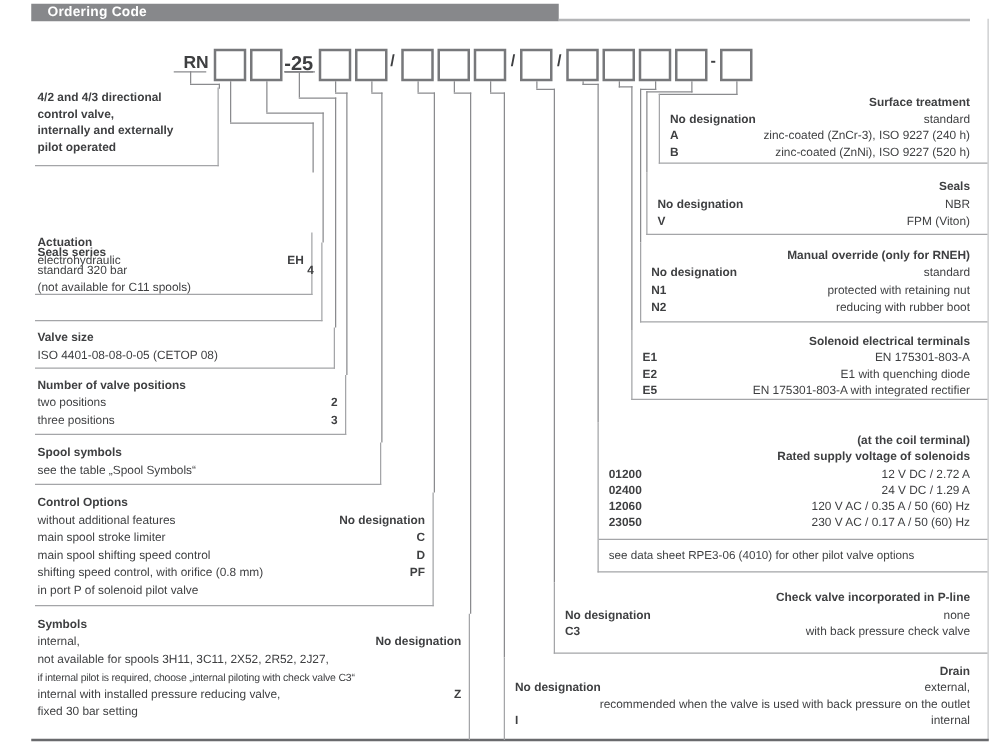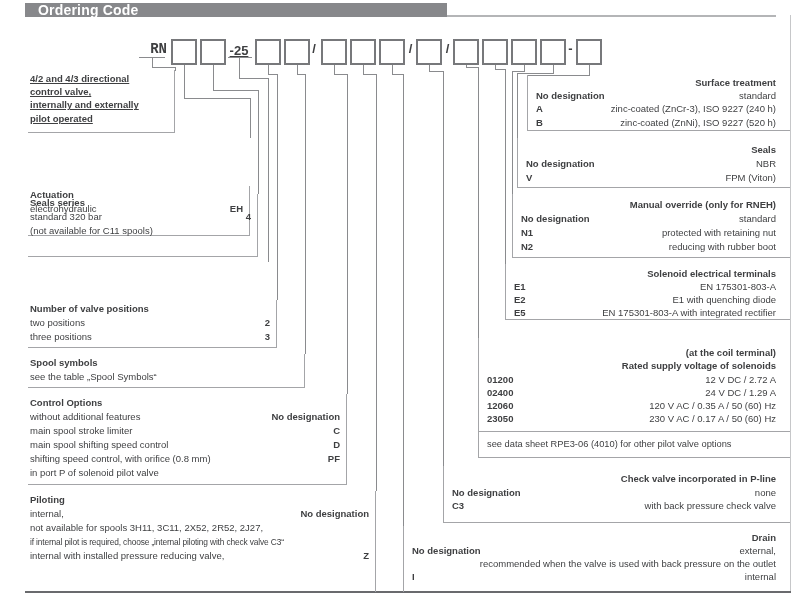--- a/index.html
+++ b/index.html
@@ -6,49 +6,49 @@
     --c-header:#87888b; --c-text:#3e3f41; --c-line:#8a8b8e;
     --c-bborder:#a4a5a8; --c-box:#77787b; --c-rule:#696a6d;
   }
   html,body{margin:0;padding:0;background:#fff;}
   #stage{
     position:relative;width:800px;height:600px;background:#fff;overflow:hidden;
     font-family:"Liberation Sans","DejaVu Sans",sans-serif;color:var(--c-text);
     font-size:9.5px;
   }
   .header-bar{position:absolute;left:25px;top:3px;width:422px;height:14px;
-    background:var(--c-header);color:#fff;font-size:14px;font-weight:bold;
+    background:var(--c-header);color:#fff;font-size:11px;font-weight:bold;
     line-height:14px;padding-left:13px;box-sizing:border-box;letter-spacing:.2px;}
   .topline{position:absolute;left:447px;top:15px;width:329px;height:2px;background:#b4b5b7;}
   .rightline{position:absolute;left:790px;top:15px;width:1px;height:577px;background:#c6c7c9;}
   .bottomline{position:absolute;left:25px;top:591px;width:766px;height:2px;background:var(--c-rule);}
 
   .codebox{position:absolute;top:39px;width:26px;height:26px;border:2px solid var(--c-box);
     box-sizing:border-box;background:#fff;}
   .ctext{position:absolute;font-weight:bold;color:var(--c-text);text-align:center;}
-  .t-rn{font-size:14px;text-align:right;font-family:Liberation Mono, monospace;}
-  .t-num{font-size:13px;text-decoration:underline;}
+  .t-rn{font-size:14px;text-align:right;}
+  .t-num{font-size:16px;text-decoration:underline;}
   .t-sep{font-size:13px;}
   .cline{position:absolute;background:var(--c-line);}
 
   .lblock{position:absolute;left:28px;border-right:1px solid var(--c-bborder);
     border-bottom:1px solid var(--c-bborder);box-sizing:border-box;
     padding:2px 6px 0 2px;line-height:14px;}
   .rblock{position:absolute;border-left:1px solid var(--c-bborder);
     border-bottom:1px solid var(--c-bborder);box-sizing:border-box;
     padding:2px 14px 0 8px;line-height:13.5px;}
   .btitle{font-weight:bold;}
   .rtitle{font-weight:bold;text-align:right;}
   .row{display:flex;align-items:baseline;}
   .lblock .codeval{margin-left:auto;font-weight:bold;white-space:nowrap;padding-left:6px;}
   .rblock .codeval{font-weight:bold;white-space:nowrap;}
   .rblock .lbl-r{margin-left:auto;text-align:right;}
   .small{font-size:8.4px;letter-spacing:-.15px;}
 
-  .blk-product{top:70px;width:147px;height:63px;line-height:13.2px;font-weight:bold;text-decoration:underline;}
+  .blk-product{top:70px;width:147px;height:63px;line-height:13.2px;font-weight:bold;}
   .blk-actuation{top:138px;width:222px;height:50px;margin-top:48px;}
   .blk-design-series{top:194px;width:230px;height:63px;}
   .blk-valve-size{top:262px;width:240px;height:33px;}
   .blk-valve-positions{top:300px;width:249px;height:48px;}
   .blk-spool-symbols{top:354px;width:277px;height:34px;}
   .blk-control-options{top:394px;width:319px;height:91px;}
   .blk-piloting{top:491px;width:348px;height:101px;border-bottom:none;}
 
   .blk-surface-treatment{left:527px;top:75px;width:263px;height:56px;line-height:13.2px;padding-top:1px;}
   .blk-seals{left:517px;top:138px;width:273px;height:50px;line-height:13.8px;padding-top:5px;}
@@ -152,20 +152,26 @@
     <div class="lblock blk-design-series">
       <div class="btitle">Seals series</div>
       <div class="row">
         <div class="lbl">standard 320 bar</div>
         <div class="codeval">4</div>
       </div>
       <div class="row">
         <div class="lbl">(not available for C11 spools)</div>
       </div>
     </div>
+    <div class="lblock blk-valve-size">
+      <div class="btitle">Valve size</div>
+      <div class="row">
+        <div class="lbl">ISO 4401-08-08-0-05 (CETOP 08)</div>
+      </div>
+    </div>
     <div class="lblock blk-valve-positions">
       <div class="btitle">Number of valve positions</div>
       <div class="row">
         <div class="lbl">two positions</div>
         <div class="codeval">2</div>
       </div>
       <div class="row">
         <div class="lbl">three positions</div>
         <div class="codeval">3</div>
       </div>
@@ -192,34 +198,37 @@
       </div>
       <div class="row">
         <div class="lbl">shifting speed control, with orifice (0.8 mm)</div>
         <div class="codeval">PF</div>
       </div>
       <div class="row">
         <div class="lbl">in port P of solenoid pilot valve</div>
       </div>
     </div>
     <div class="lblock blk-piloting">
-      <div class="btitle">Piloting</div>
+      <div class="btitle">Symbols</div>
       <div class="row">
         <div class="lbl">internal,</div>
         <div class="codeval">No designation</div>
       </div>
       <div class="row">
         <div class="lbl">not available for spools 3H11, 3C11, 2X52, 2R52, 2J27,</div>
       </div>
       <div class="row small">
         <div class="lbl">if internal pilot is required, choose „internal piloting with check valve C3“</div>
       </div>
       <div class="row">
         <div class="lbl">internal with installed pressure reducing valve,</div>
         <div class="codeval">Z</div>
+      </div>
+      <div class="row">
+        <div class="lbl">fixed 30 bar setting</div>
       </div>
     </div>
     <div class="rblock blk-surface-treatment">
       <div class="rtitle">Surface treatment</div>
       <div class="row">
         <div class="codeval">No designation</div>
         <div class="lbl-r">standard</div>
       </div>
       <div class="row">
         <div class="codeval">A</div>

